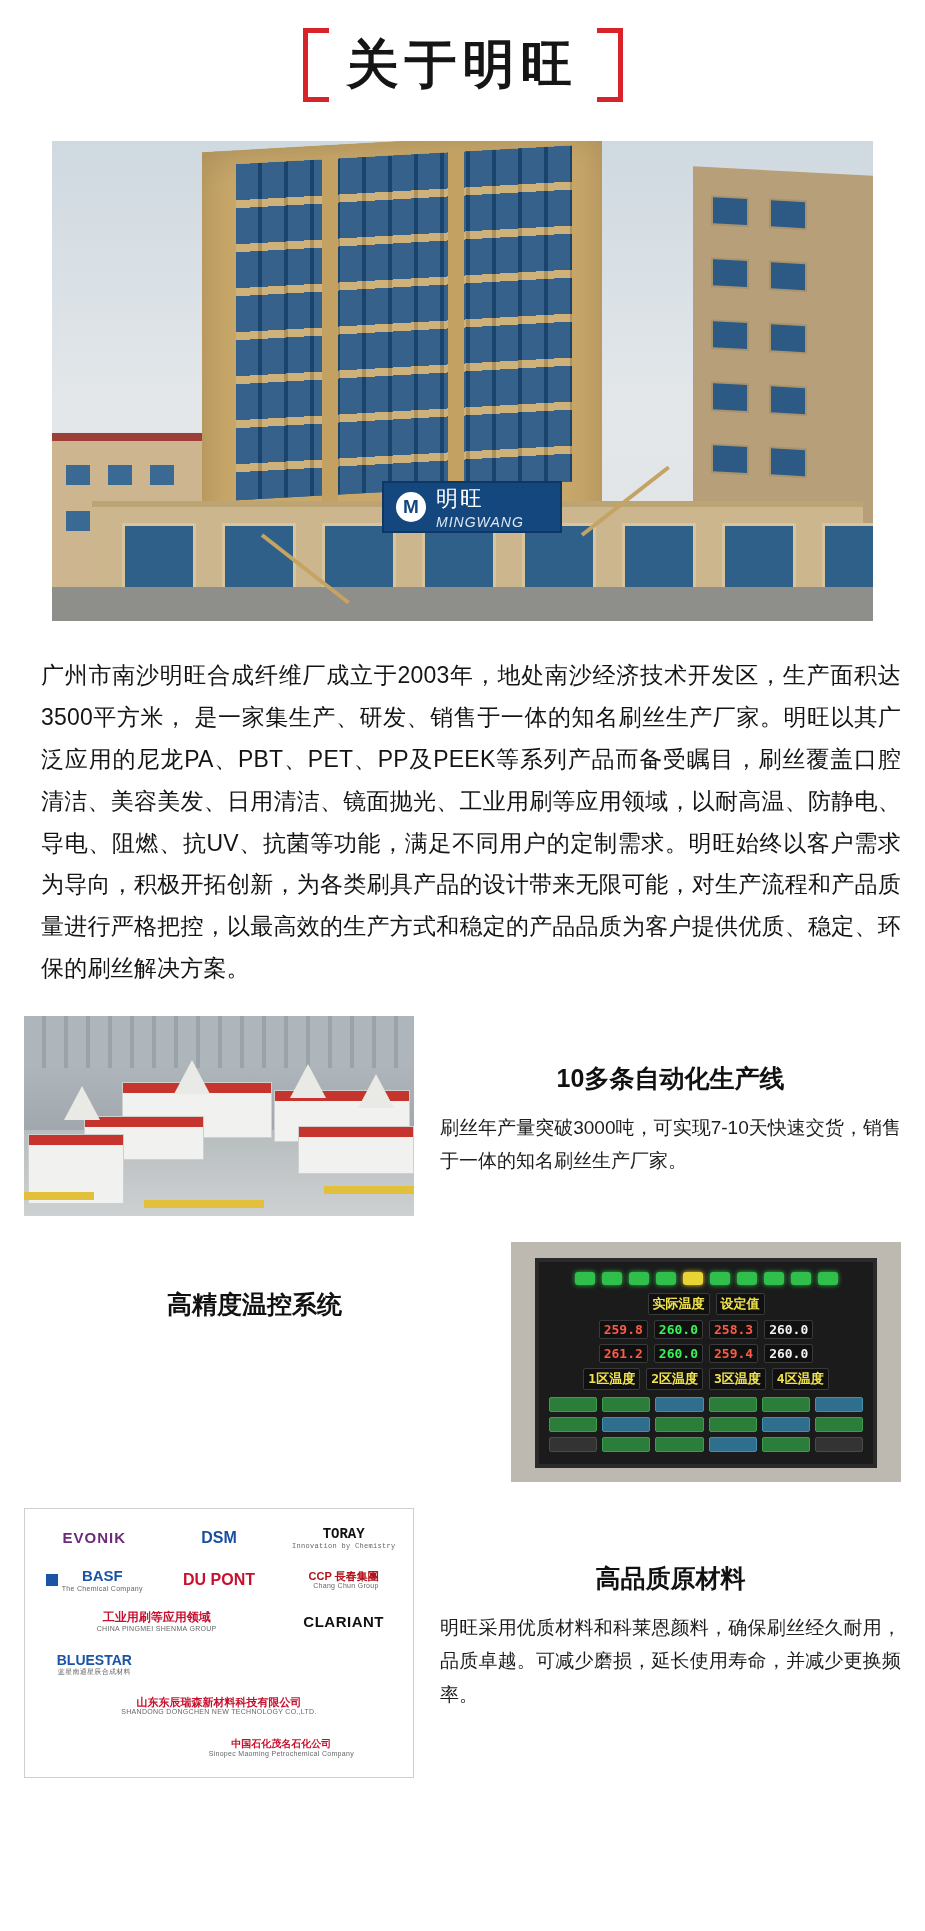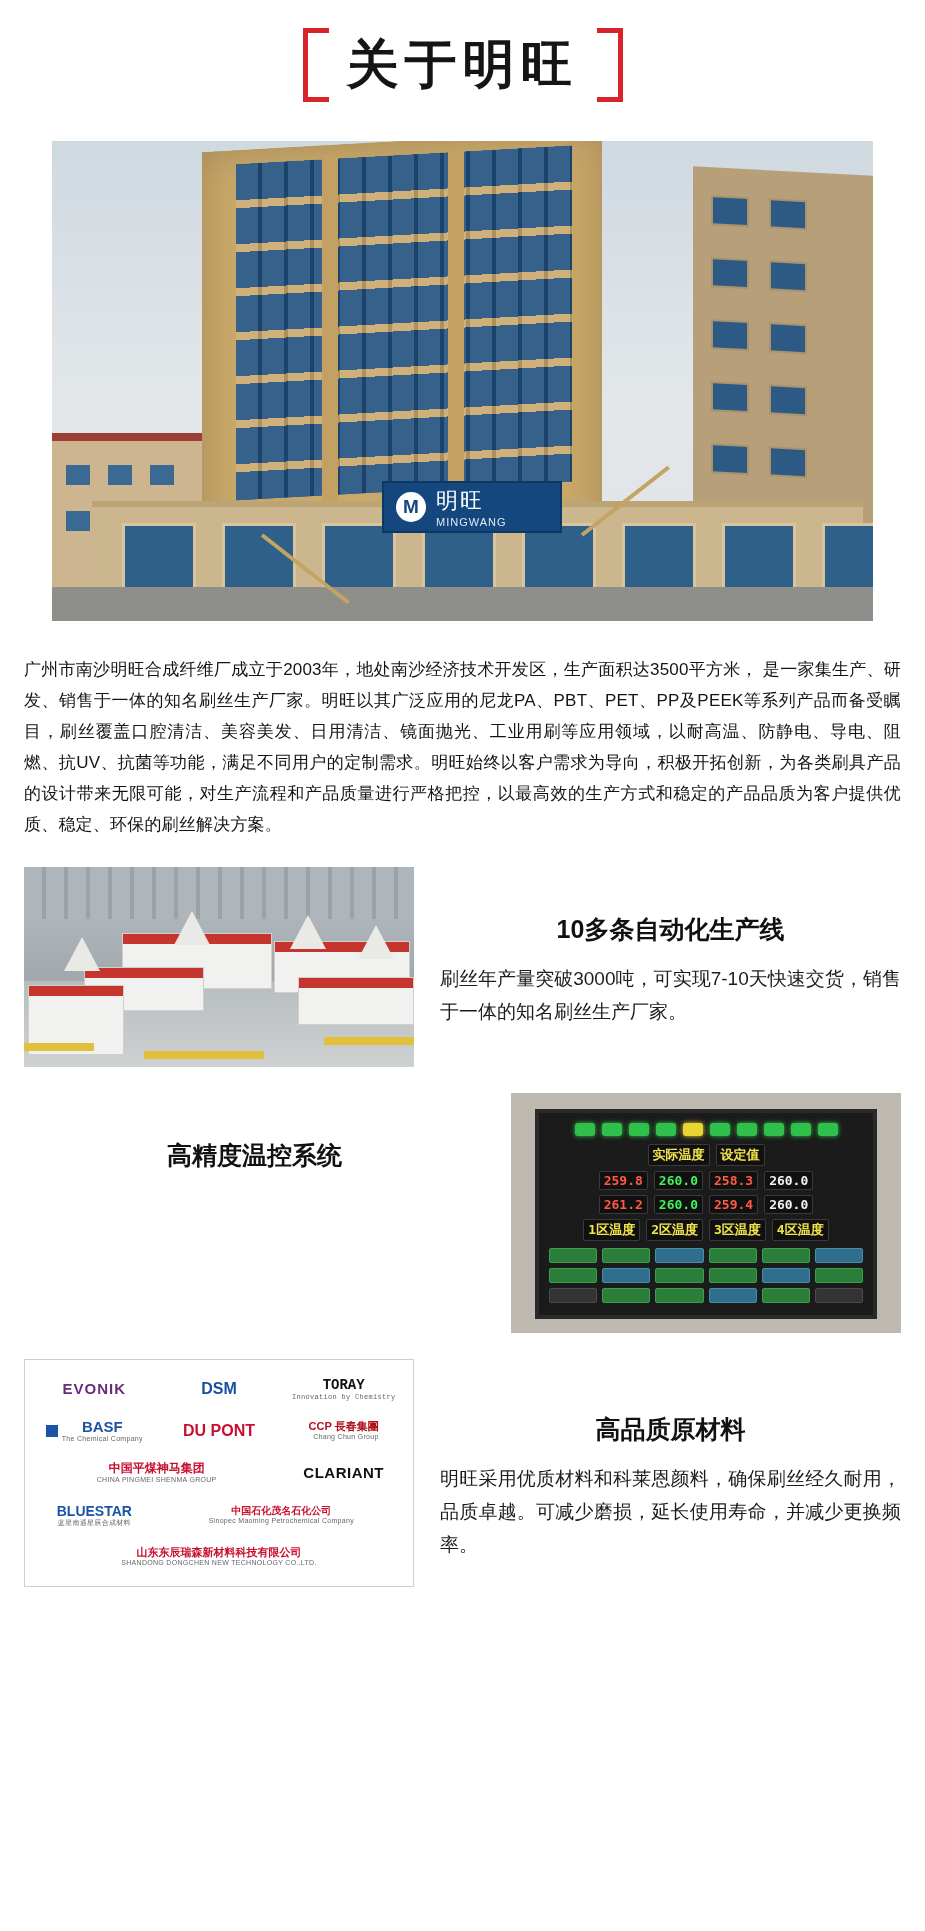--- a/index.html
+++ b/index.html
@@ -141,33 +141,33 @@
     padding-left:12px;
     z-index:5;
   }
   .sign-logo {
     width:30px; height:30px; border-radius:50%;
     background:#fff; color:#13477e;
     font-size:19px; font-weight:bold;
     display:flex; align-items:center; justify-content:center;
   }
   .sign-cn { color:#fff; font-size:22px; font-weight:normal; letter-spacing:2px; }
-  .sign-en { color:#dfe8f2; font-size:11px; letter-spacing:1px; display:block; }
+  .sign-en { color:#dfe8f2; font-size:14px; letter-spacing:1px; display:block;font-style:italic; }
   .braces {
     position:absolute; z-index:4;
   }
   .brace {
     position:absolute; height:4px; background:#c5a362;
     transform-origin: left center;
   }
 
   
   .intro {
-    margin: 34px 24px 0 24px;
-    font-size: 17px;
+    margin: 34px 24px 0 41px;
+    font-size: 23px;
     line-height: 1.82;
     text-align: justify;
     color: #141414;
     letter-spacing: .2px;
     font-weight: 500;
   }
 
   
   .feature-row {
     display: flex;
@@ -491,43 +491,43 @@
       <span class="lg dupont">DU PONT</span>
       <span class="lg ccp">
         <span>
           <span>CCP 長春集團</span>
           <small>Chang Chun Group</small>
         </span>
       </span>
 
       <span class="lg pingmei" style="grid-column:1/3">
         <span>
-          <span>中国平煤神马集团</span>
+          <span>工业用刷等应用领域</span>
           <small>CHINA PINGMEI SHENMA GROUP</small>
         </span>
       </span>
       <span class="lg clariant">CLARIANT</span>
 
       <span class="lg bluestar">
         <span>
           <span>BLUESTAR</span>
           <small>蓝星南通星辰合成材料</small>
         </span>
       </span>
+      <span class="lg dongchen" style="grid-column:1/4">
+        <span>
+          <span>山东东辰瑞森新材料科技有限公司</span>
+          <small>SHANDONG DONGCHEN NEW TECHNOLOGY CO.,LTD.</small>
+        </span>
+      </span>
+
       <span class="lg maoming" style="grid-column:2/4">
         <span>
           <span>中国石化茂名石化公司</span>
           <small>Sinopec Maoming Petrochemical Company</small>
-        </span>
-      </span>
-
-      <span class="lg dongchen" style="grid-column:1/4">
-        <span>
-          <span>山东东辰瑞森新材料科技有限公司</span>
-          <small>SHANDONG DONGCHEN NEW TECHNOLOGY CO.,LTD.</small>
         </span>
       </span>
     </div>
 
     <div class="bottom-text">
       <div class="feature-title">高品质原材料</div>
       <div class="feature-body">明旺采用优质材料和科莱恩颜料，确保刷丝经久耐用，品质卓越。可减少磨损，延长使用寿命，并减少更换频率。</div>
     </div>
   </div>
 

